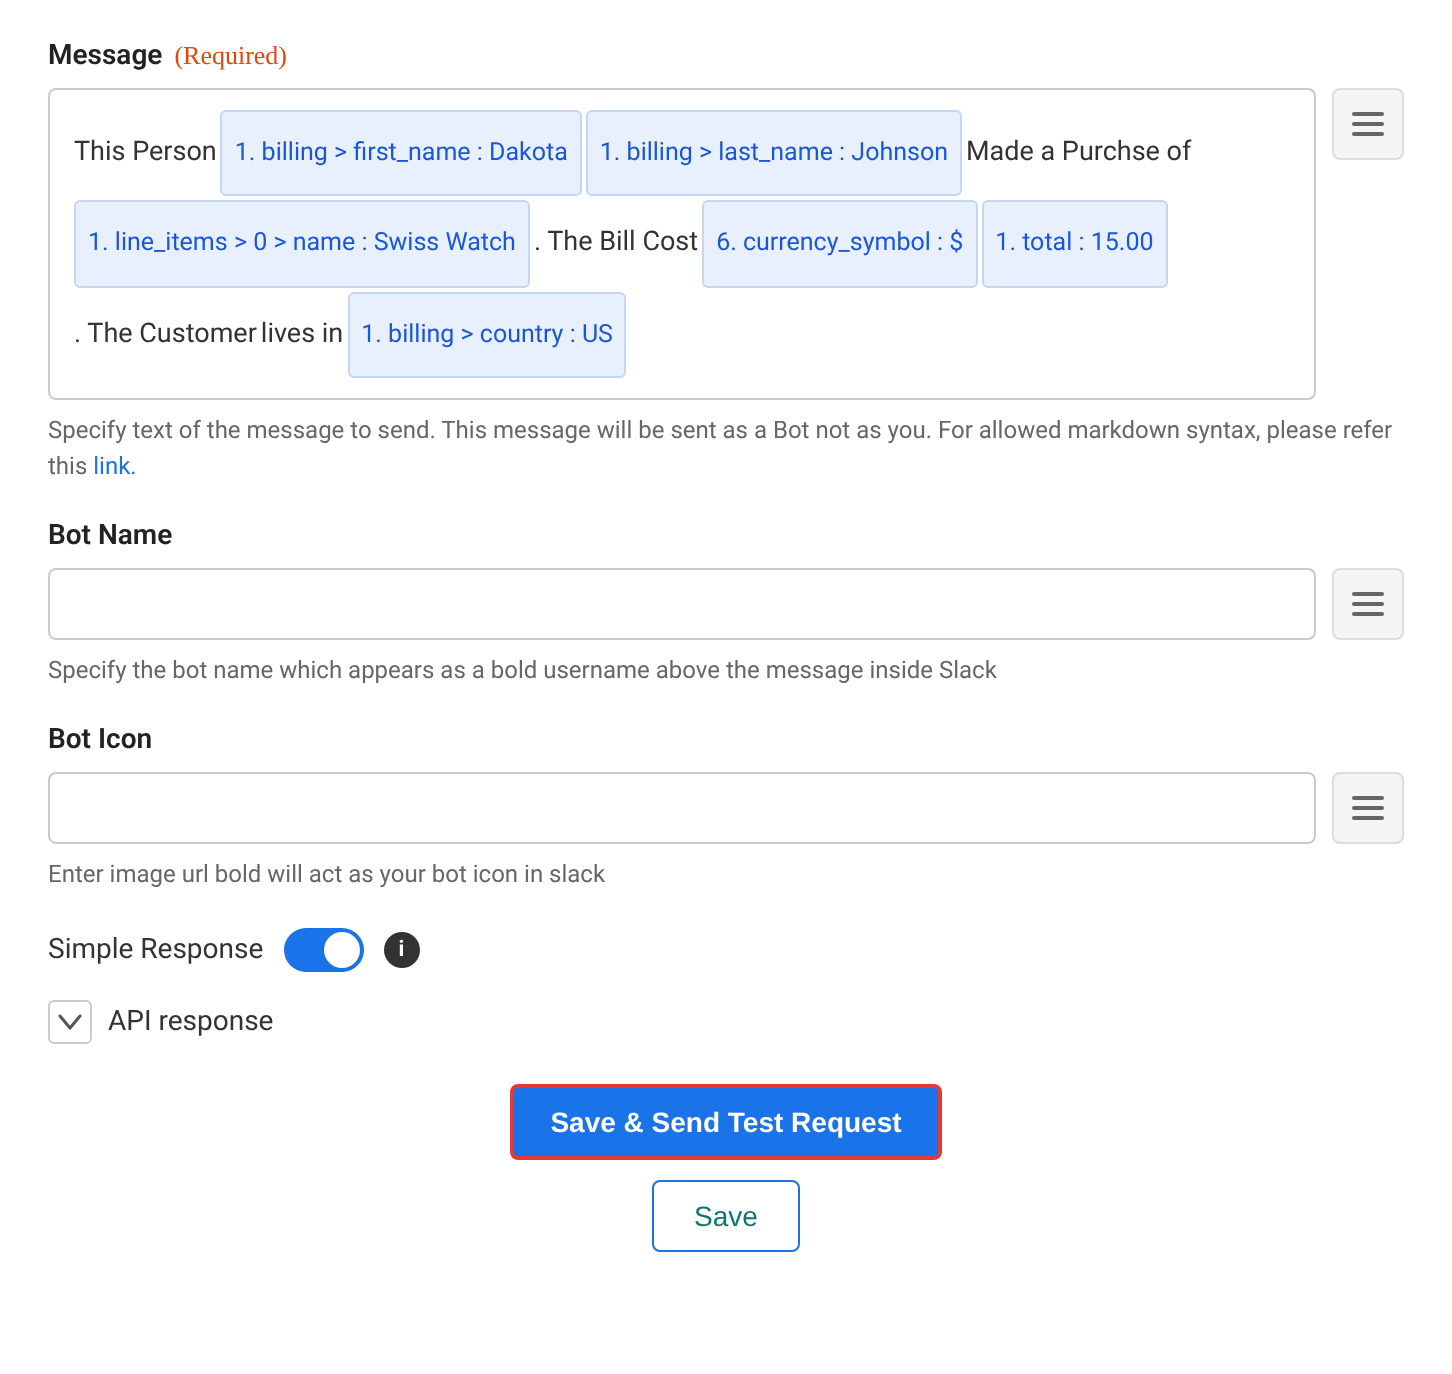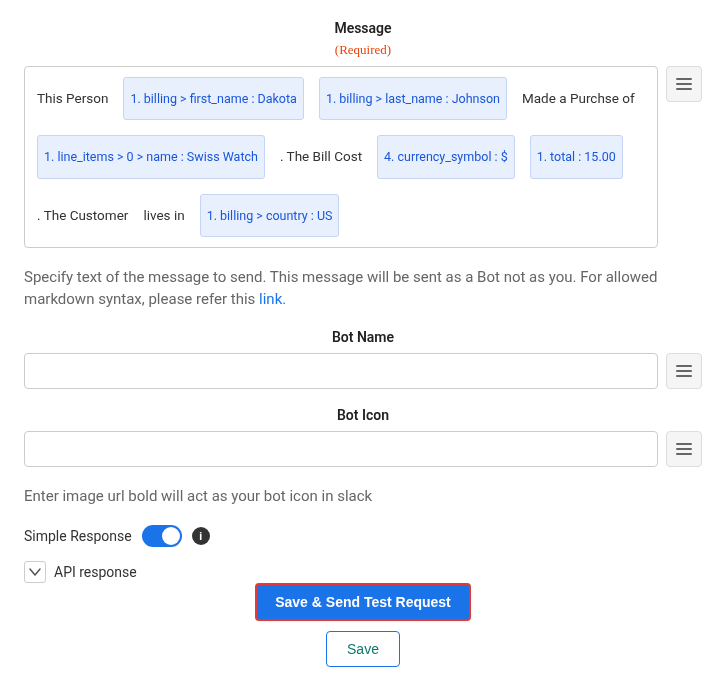--- a/index.html
+++ b/index.html
@@ -16,21 +16,20 @@
       margin-bottom: 18px;
     }
     .field-label {
       font-size: 14px;
       font-weight: 600;
       color: #222;
       margin-bottom: 8px;
       display: flex;
       align-items: center;
       gap: 6px;
-      flex-direction: column;
     }
     .required-badge {
       color: #e8450a;
       font-size: 13px;
       font-weight: 400;
       font-family: Liberation Serif, serif;
     }
     .input-row {
       display: flex;
       align-items: flex-start;
@@ -40,21 +39,21 @@
       border: 1px solid #ccc;
       border-radius: 4px;
       padding: 10px 12px;
       flex: 1;
       min-height: 130px;
       background: #fff;
       line-height: 1.7;
       display: flex;
       flex-wrap: wrap;
       align-content: flex-start;
-      gap: 15px;
+      gap: 2px;
       align-items: center;
     }
     .tag {
       display: inline-flex;
       align-items: center;
       background: #e8f0fe;
       border: 1px solid #c5d5f5;
       border-radius: 3px;
       padding: 10px 6px;
       font-size: 12.5px;
@@ -81,23 +80,23 @@
       margin-top: 0;
     }
     .menu-icon-btn span {
       display: block;
       width: 16px;
       height: 2px;
       background: #666;
       border-radius: 1px;
     }
     .field-hint {
-      font-size: 15px;
+      font-size: 12px;
       color: #666;
-      margin-top: 18px;
+      margin-top: 6px;
       line-height: 1.5;
     }
     .field-hint a {
       color: #1a73e8;
       text-decoration: none;
     }
     .text-input {
       border: 1px solid #ccc;
       border-radius: 4px;
       height: 36px;
@@ -143,20 +142,21 @@
       color: #fff;
       font-size: 11px;
       font-weight: bold;
       cursor: pointer;
       flex-shrink: 0;
     }
     .api-response-row {
       display: flex;
       align-items: center;
       gap: 8px;
+      margin-bottom: 20px;
     }
     .chevron-down-icon {
       width: 22px;
       height: 22px;
       border: 1px solid #ccc;
       border-radius: 3px;
       display: flex;
       align-items: center;
       justify-content: center;
       cursor: pointer;
@@ -203,21 +203,21 @@
     <span class="required-badge">(Required)</span>
   </div>
   <div class="input-row">
     <div class="message-box">
       <span class="plain-text">This Person</span>
       <span class="tag">1. billing &gt; first_name : Dakota</span>
       <span class="tag">1. billing &gt; last_name : Johnson</span>
       <span class="plain-text">Made a Purchse of</span>
       <span class="tag">1. line_items &gt; 0 &gt; name : Swiss Watch</span>
       <span class="plain-text">. The Bill Cost</span>
-      <span class="tag">4. currency_symbol : $</span>
+      <span class="tag">6. currency_symbol : $</span>
       <span class="tag">1. total : 15.00</span>
       <span class="plain-text">. The Customer</span>
       <span class="plain-text">lives in</span>
       <span class="tag">1. billing &gt; country : US</span>
     </div>
     <button class="menu-icon-btn">
       <span></span>
       <span></span>
       <span></span>
     </button>
@@ -233,20 +233,23 @@
     <span>Bot Name</span>
   </div>
   <div class="input-row">
     <input type="text" class="text-input" style="">
     <button class="menu-icon-btn">
       <span></span>
       <span></span>
       <span></span>
     </button>
   </div>
+  <div class="field-hint">
+    <span>Specify the bot name which appears as a bold username above the message inside Slack</span>
+  </div>
 </div>
 
 <div class="field-section">
   <div class="field-label">
     <span>Bot Icon</span>
   </div>
   <div class="input-row">
     <input type="text" class="text-input" style="">
     <button class="menu-icon-btn">
       <span></span>

